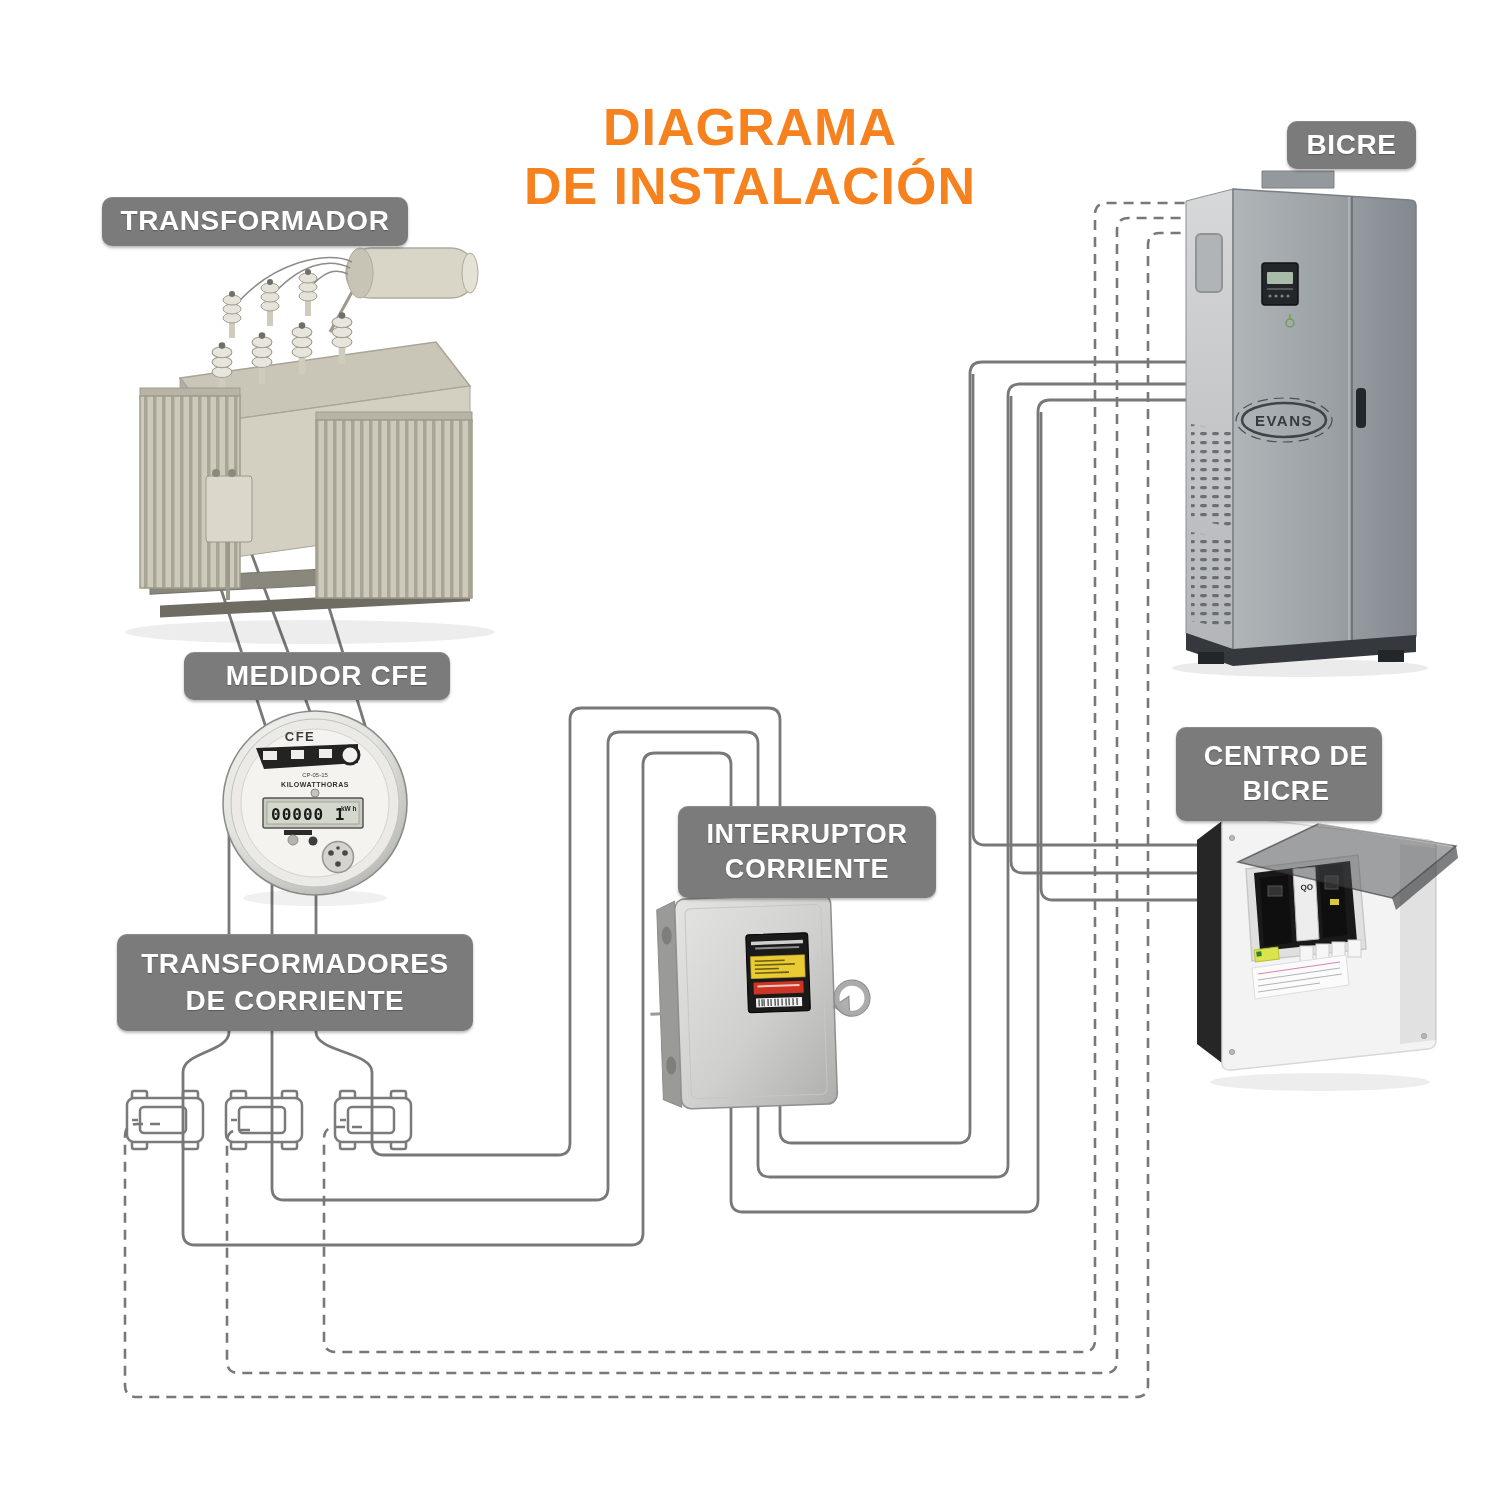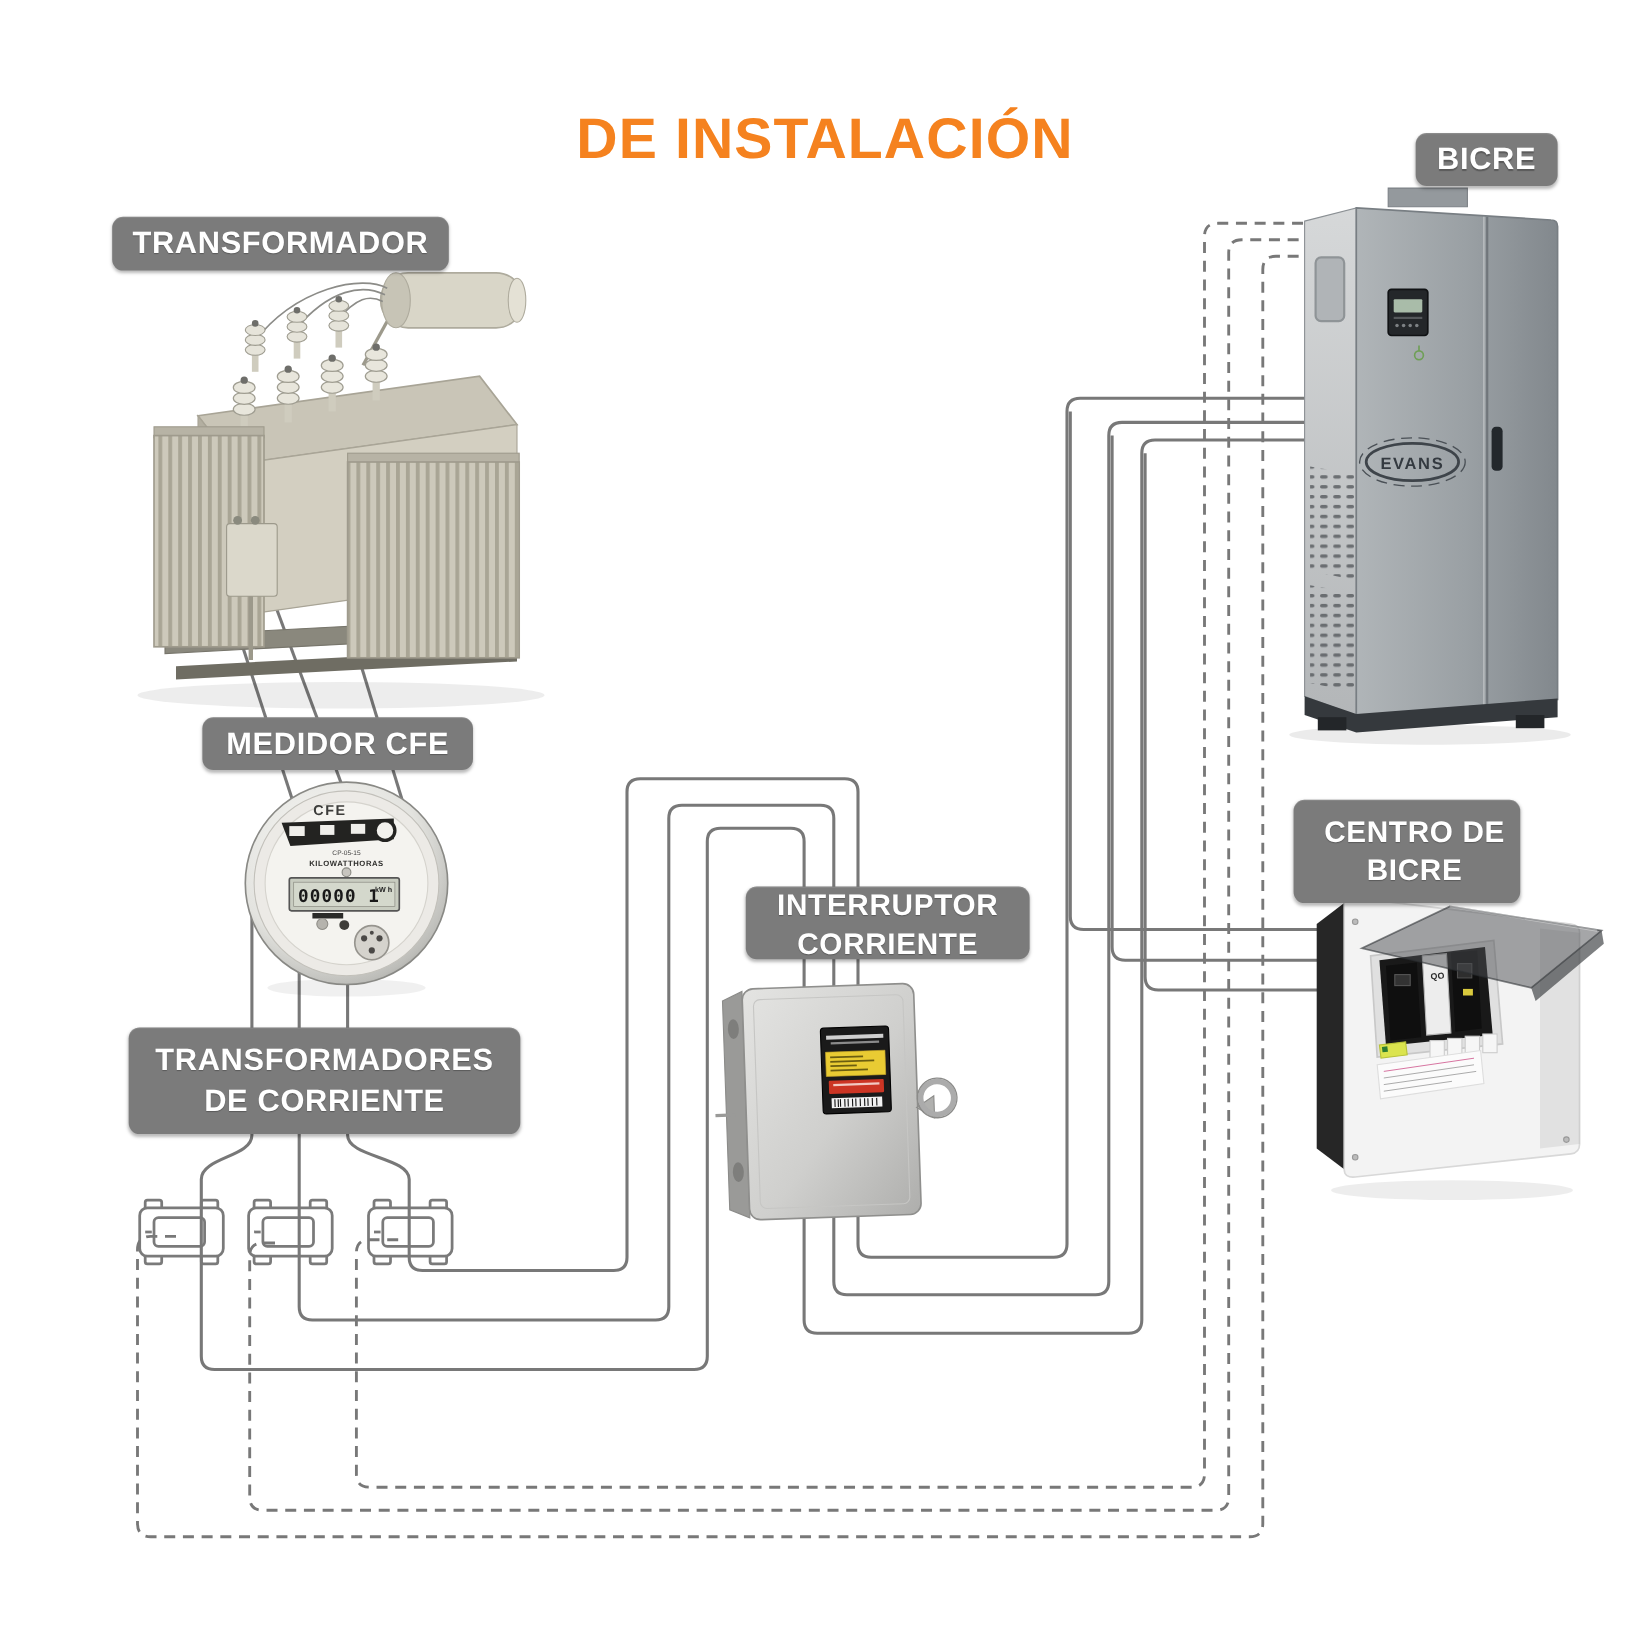--- a/index.html
+++ b/index.html
@@ -7,23 +7,23 @@
          font-family:"Liberation Sans", sans-serif;}
   #wires-svg{position:absolute;left:0;top:0;z-index:1;}
   .title{position:absolute;left:0;top:98px;width:1500px;text-align:center;z-index:3;
          color:#F5821F;font-weight:700;font-size:52px;line-height:59px;letter-spacing:1px;}
   .tag{position:absolute;z-index:3;background:#7b7b7b;color:#fff;font-weight:700;
        border-radius:10px;display:flex;flex-direction:column;align-items:center;justify-content:center;
        text-align:center;letter-spacing:.6px;font-size:28px;line-height:1.3;
        box-shadow:0 2px 3px rgba(0,0,0,.28), inset 0 1px 0 rgba(255,255,255,.12);
        text-shadow:0 1px 1px rgba(0,0,0,.28);}
   #tag-transformador{left:102px;top:197px;width:306px;height:49px;align-items:center;}
-  #tag-medidor{left:184px;top:652px;width:246px;height:48px;}
+  #tag-medidor{left:184px;top:652px;width:246px;height:48px;padding-left:20px;}
   #tag-cts{left:117px;top:934px;width:356px;height:97px;}
-  #tag-interruptor{left:678px;top:806px;width:258px;height:66px;font-size:27px;justify-content:space-between;}
+  #tag-interruptor{left:678px;top:806px;width:258px;height:92px;font-size:27px;}
   #tag-bicre{left:1267px;top:121px;width:129px;height:48px;margin-left:20px;}
   #tag-centro{left:1176px;top:727px;width:192px;height:94px;font-size:27px;padding-left:14px;}
 </style>
 </head>
 <body>
 
 <div id="stage">
 
 <svg id="wires-svg" width="1500" height="1500" viewBox="0 0 1500 1500">
   <defs>
@@ -279,20 +279,21 @@
     <polygon points="1238,862 1318,824 1456,846 1392,898" fill="rgba(75,78,82,0.5)" stroke="rgba(45,48,52,0.6)" stroke-width="1.5"></polygon>
     <polygon points="1392,898 1456,846 1458,858 1396,910" fill="rgba(55,58,62,0.65)"></polygon>
     <path d="M 1318,824 L 1452,846" stroke="rgba(255,255,255,0.35)" stroke-width="2" fill="none"></path>
     <circle cx="1232" cy="838" r="2.5" fill="#bbb" stroke="#999"></circle>
         <circle cx="1232" cy="1052" r="2.5" fill="#bbb" stroke="#999"></circle>
     <circle cx="1424" cy="1036" r="2.5" fill="#bbb" stroke="#999"></circle>
   </g>
 </svg>
 
   <div class="title">
+    <div>DIAGRAMA</div>
     <div>DE INSTALACIÓN</div>
   </div>
 
   <div class="tag" id="tag-transformador">
     <span>TRANSFORMADOR</span>
   </div>
   <div class="tag" id="tag-medidor">
     <span>MEDIDOR CFE</span>
   </div>
   <div class="tag" id="tag-cts">

